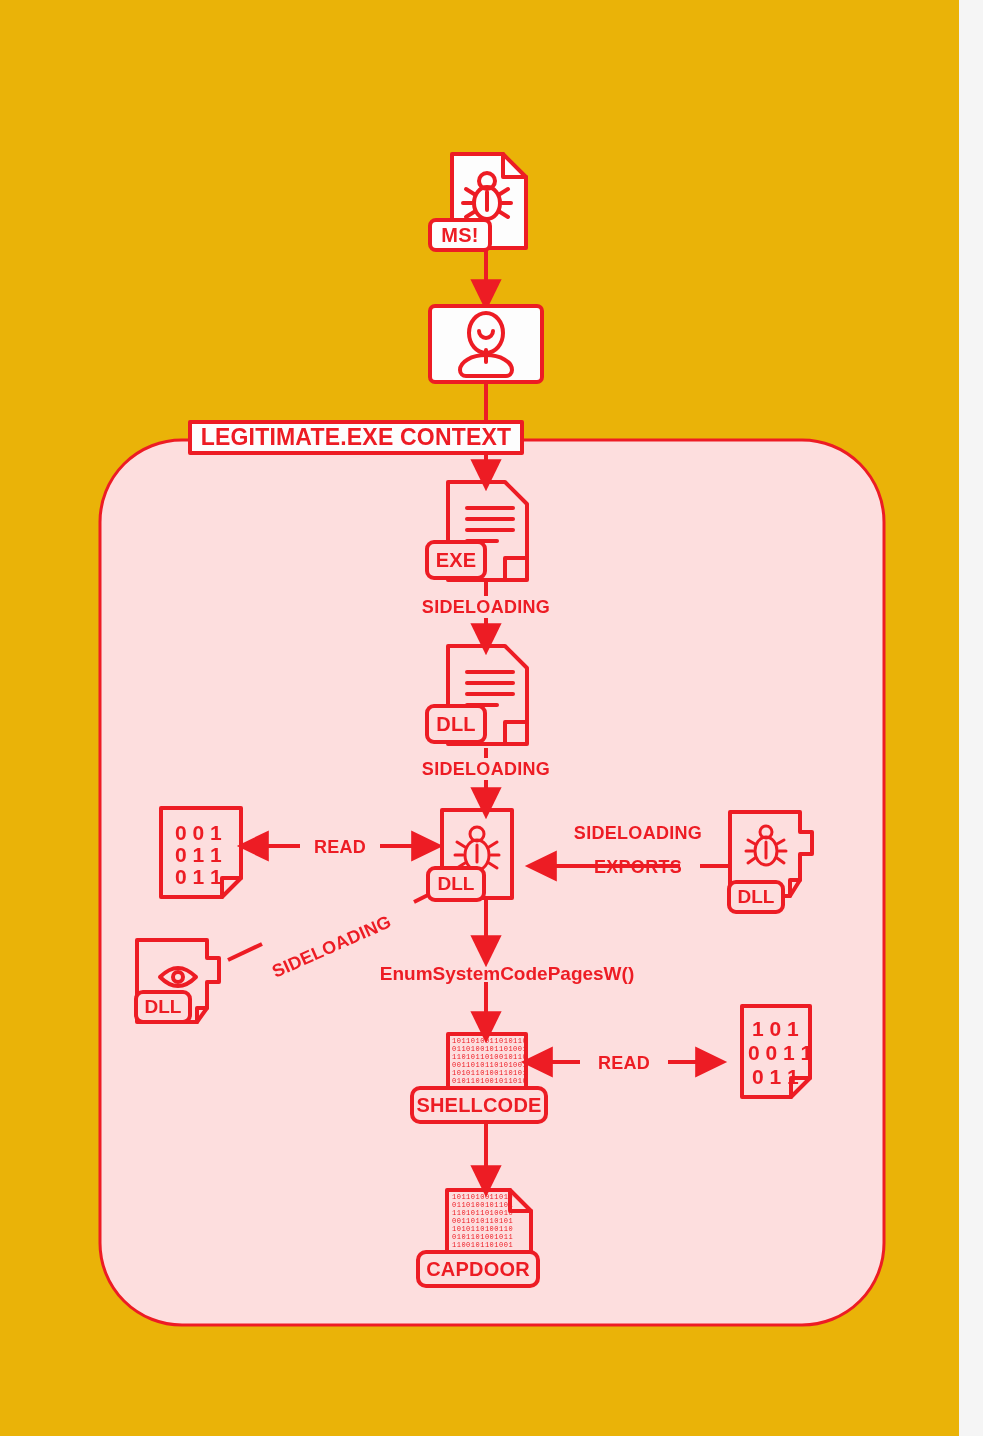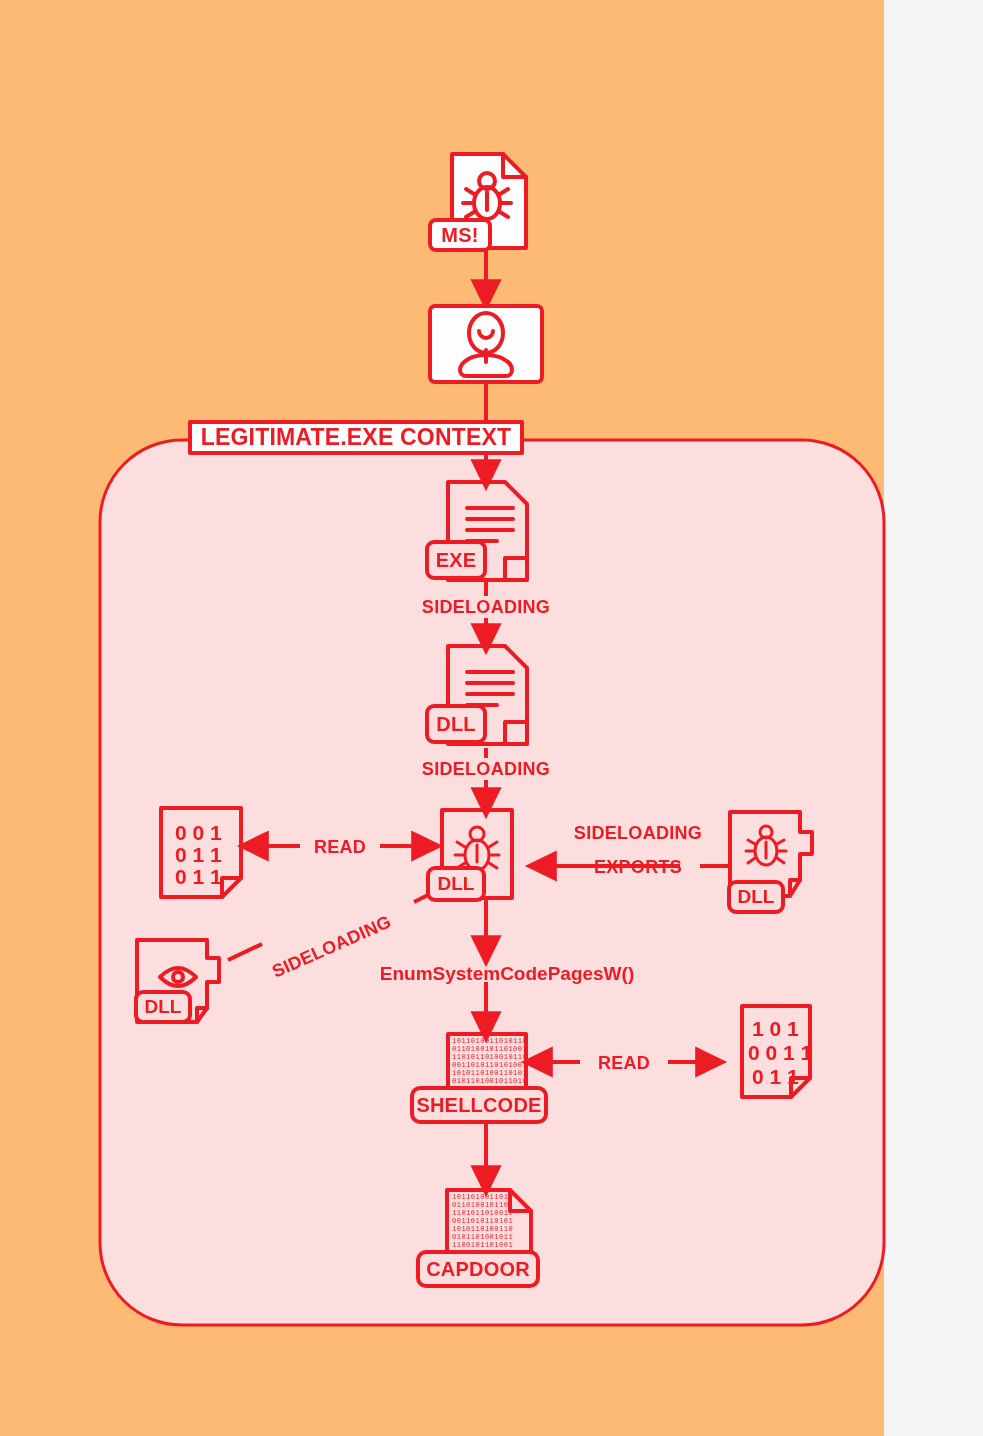--- a/index.html
+++ b/index.html
@@ -9,23 +9,23 @@
     background: #f5f5f5;
   }
   body {
     width: 983px;
     height: 1436px;
     font-family: "Liberation Sans", sans-serif;
     overflow: hidden;
   }
   #stage {
     position: relative;
-    width: 884px;
+    width: 959px;
     height: 1436px;
-    background: #fdba74;
+    background: #eab308;
   }
   #diagram {
     position: absolute;
     left: 0;
     top: 0;
     width: 983px;
     height: 1436px;
   }
   .lbl {
     font-family: "Liberation Sans", sans-serif;

